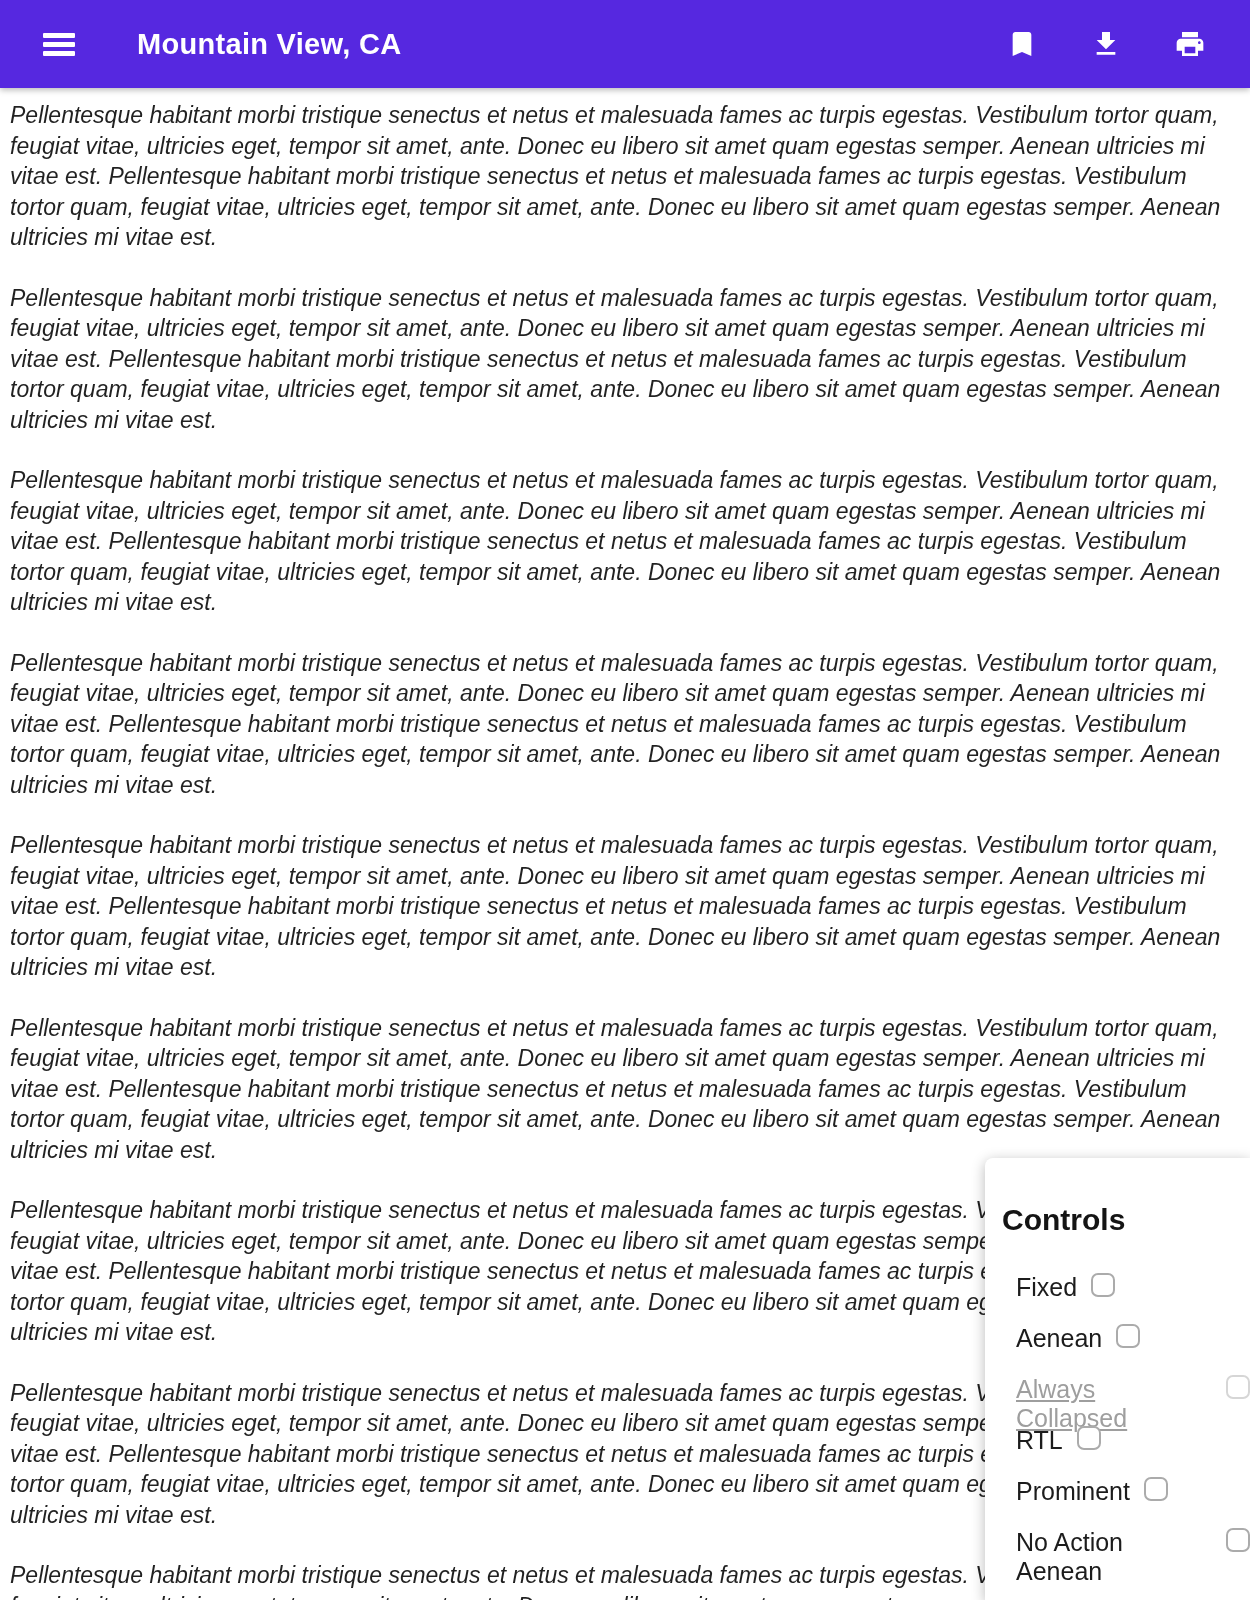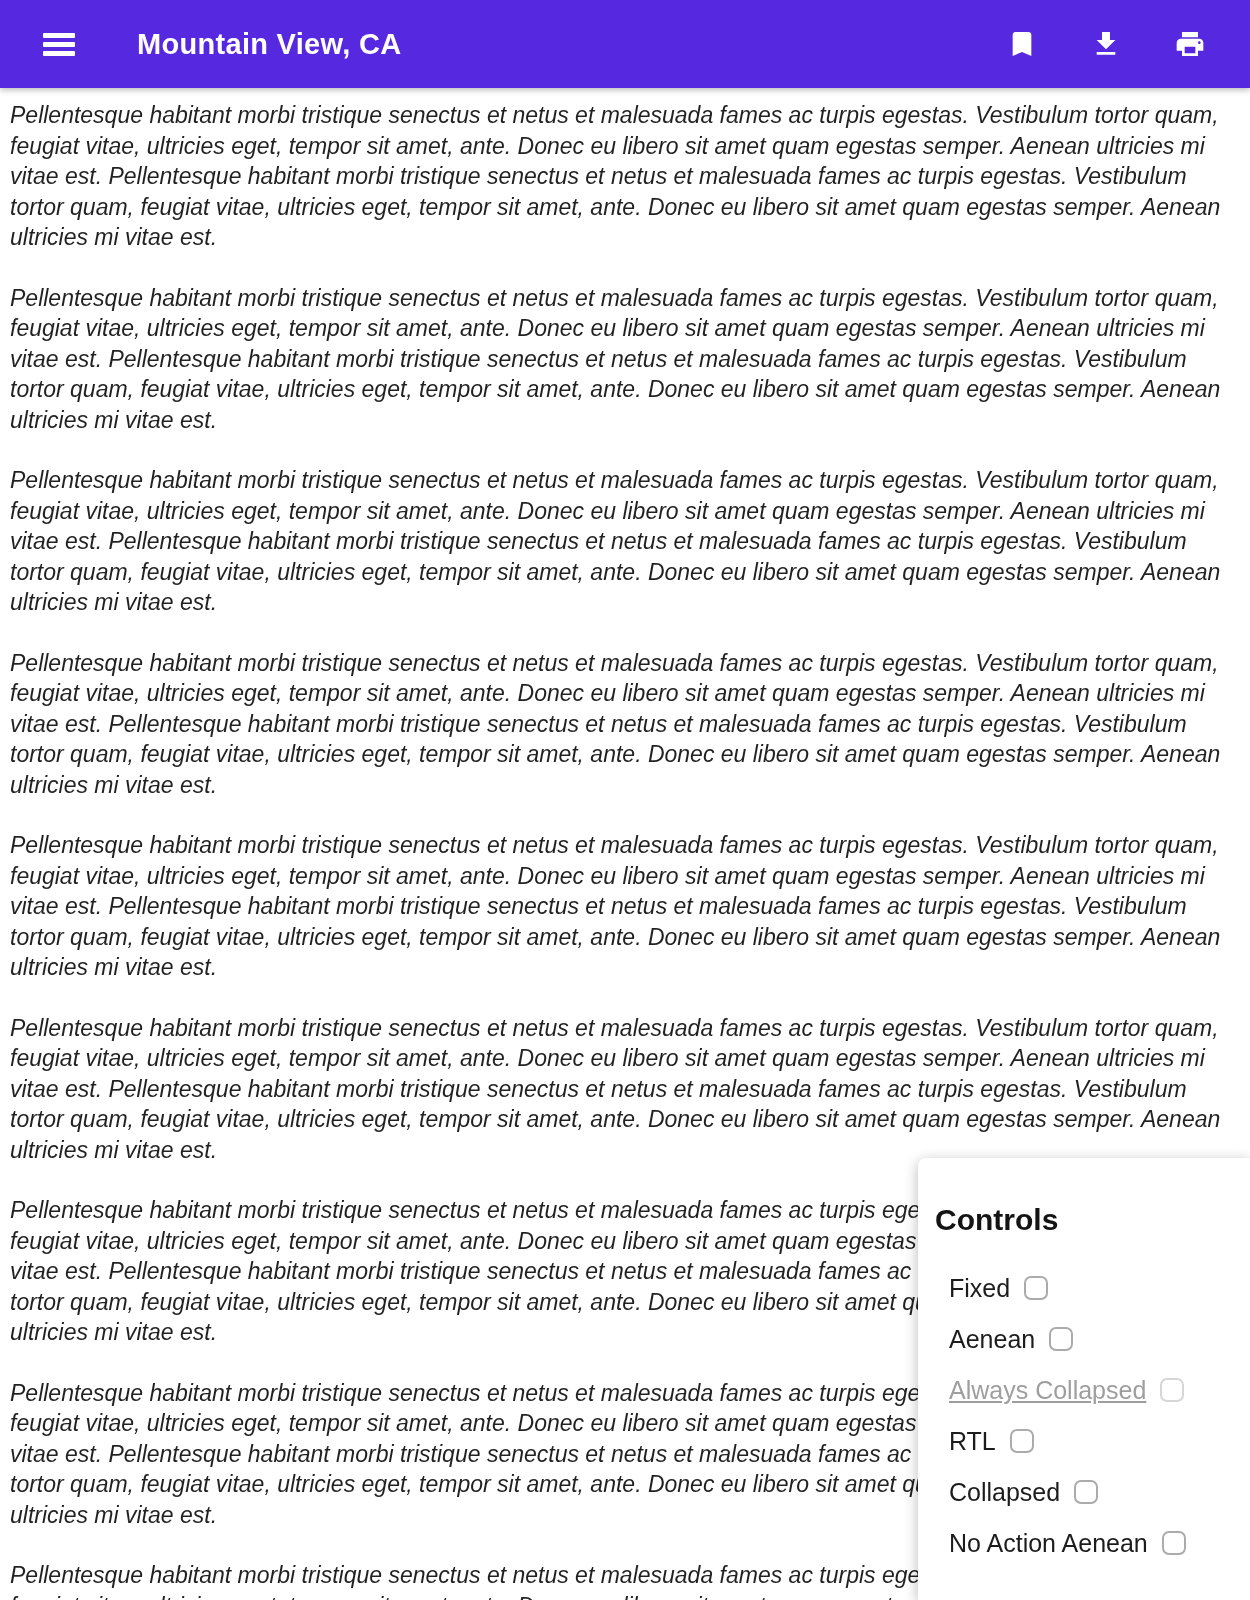--- a/index.html
+++ b/index.html
@@ -41,33 +41,33 @@
   }
   .icon-btn svg{display:block;fill:#ffffff;}
   
   .content{
     padding:12px 10px 0 10px;
     font-size:23px;line-height:30.5px;color:var(--text-color);
   }
   .para{margin:0 0 30px 0;font-style:italic;}
   
   .controls-card{
-    position:absolute;right:0;top:1158px;bottom:0;width:332px;
+    position:absolute;right:0;top:1158px;bottom:0;width:265px;
     background:#ffffff;border-radius:8px 0 0 0;
     box-shadow:0 3px 14px rgba(0,0,0,0.28);
     z-index:10;
   }
   .controls-title{
     margin:44px 0 0 17px;font-size:30px;font-weight:700;color:#141414;line-height:35px;
   }
   .controls-list{
     margin:36px 0 0 31px;display:flex;flex-direction:column;gap:21px;
   }
   .ctl-row{
-    display:flex;align-items:center;gap:14px;height:30px;
+    display:flex;align-items:flex-start;gap:14px;height:30px;
     font-size:25px;color:var(--label-color);
   }
   .ctl-checkbox{
     width:24px;height:24px;flex:0 0 auto;
     border:2.5px solid var(--cb-border);border-radius:7px;background:#fff;
     cursor:pointer;
   }
   .ctl-row.disabled{color:var(--label-disabled);text-decoration:underline;}
   .ctl-row.disabled .ctl-checkbox{border-color:var(--cb-border-disabled);cursor:default;}
 </style>
@@ -129,21 +129,21 @@
     <span class="ctl-label">Always Collapsed</span>
     <span class="ctl-checkbox" role="checkbox" aria-checked="false"></span>
   </div>
 
   <div class="ctl-row">
     <span class="ctl-label">RTL</span>
     <span class="ctl-checkbox" role="checkbox" aria-checked="false"></span>
   </div>
 
   <div class="ctl-row">
-    <span class="ctl-label">Collapsed</span>
+    <span class="ctl-label">Prominent</span>
     <span class="ctl-checkbox" role="checkbox" aria-checked="false"></span>
   </div>
 
   <div class="ctl-row">
     <span class="ctl-label">No Action Aenean</span>
     <span class="ctl-checkbox" role="checkbox" aria-checked="false"></span>
   </div>
 </div>
 </aside>
 

